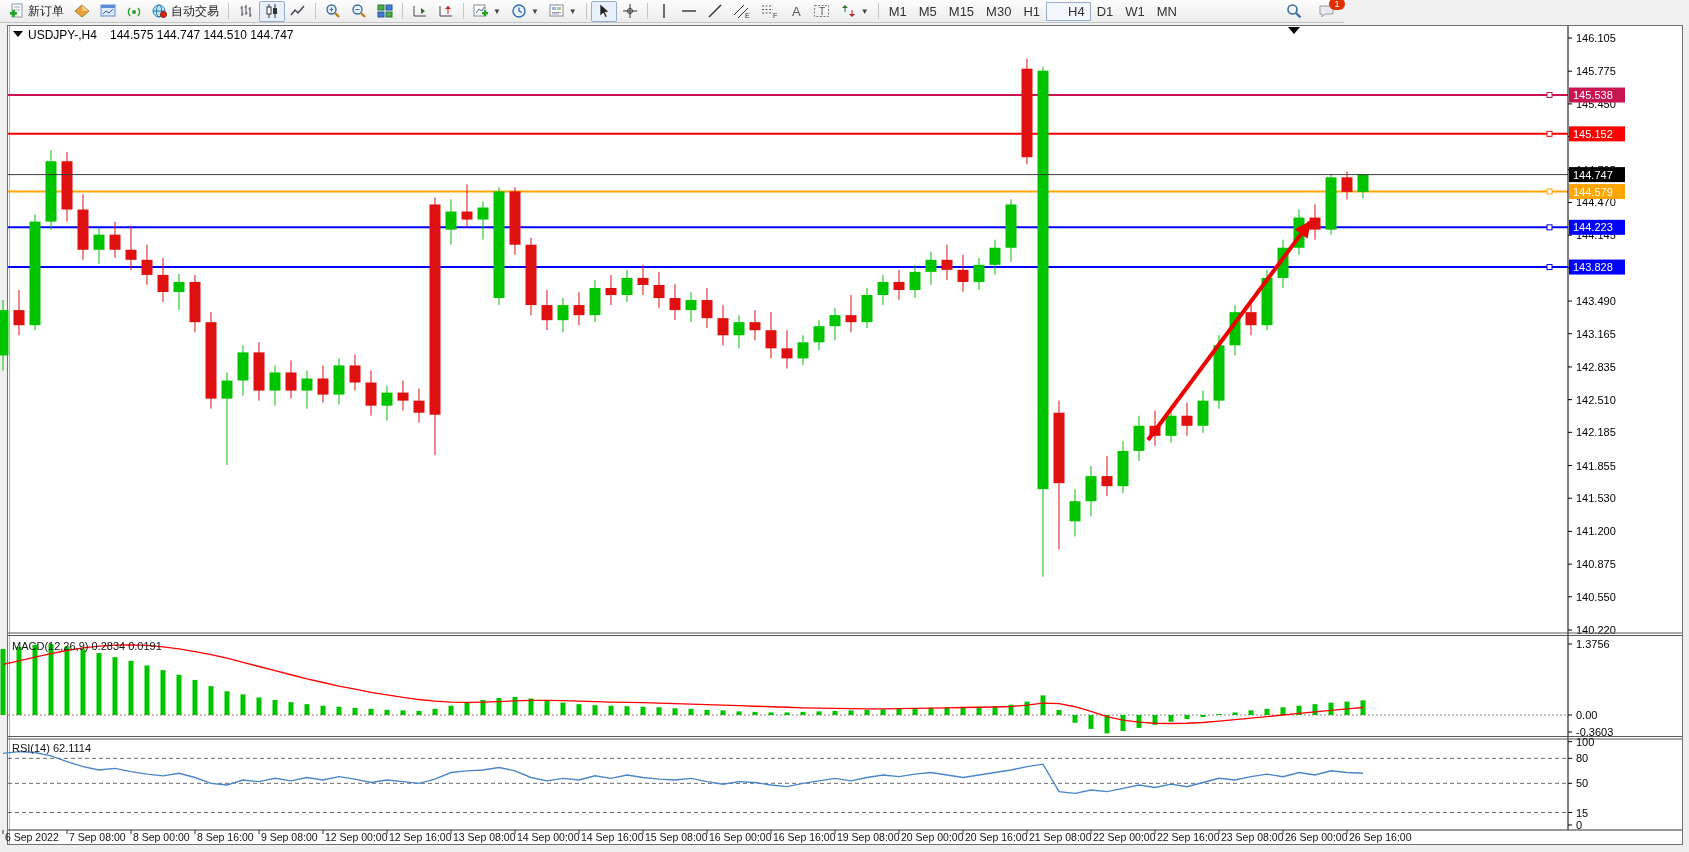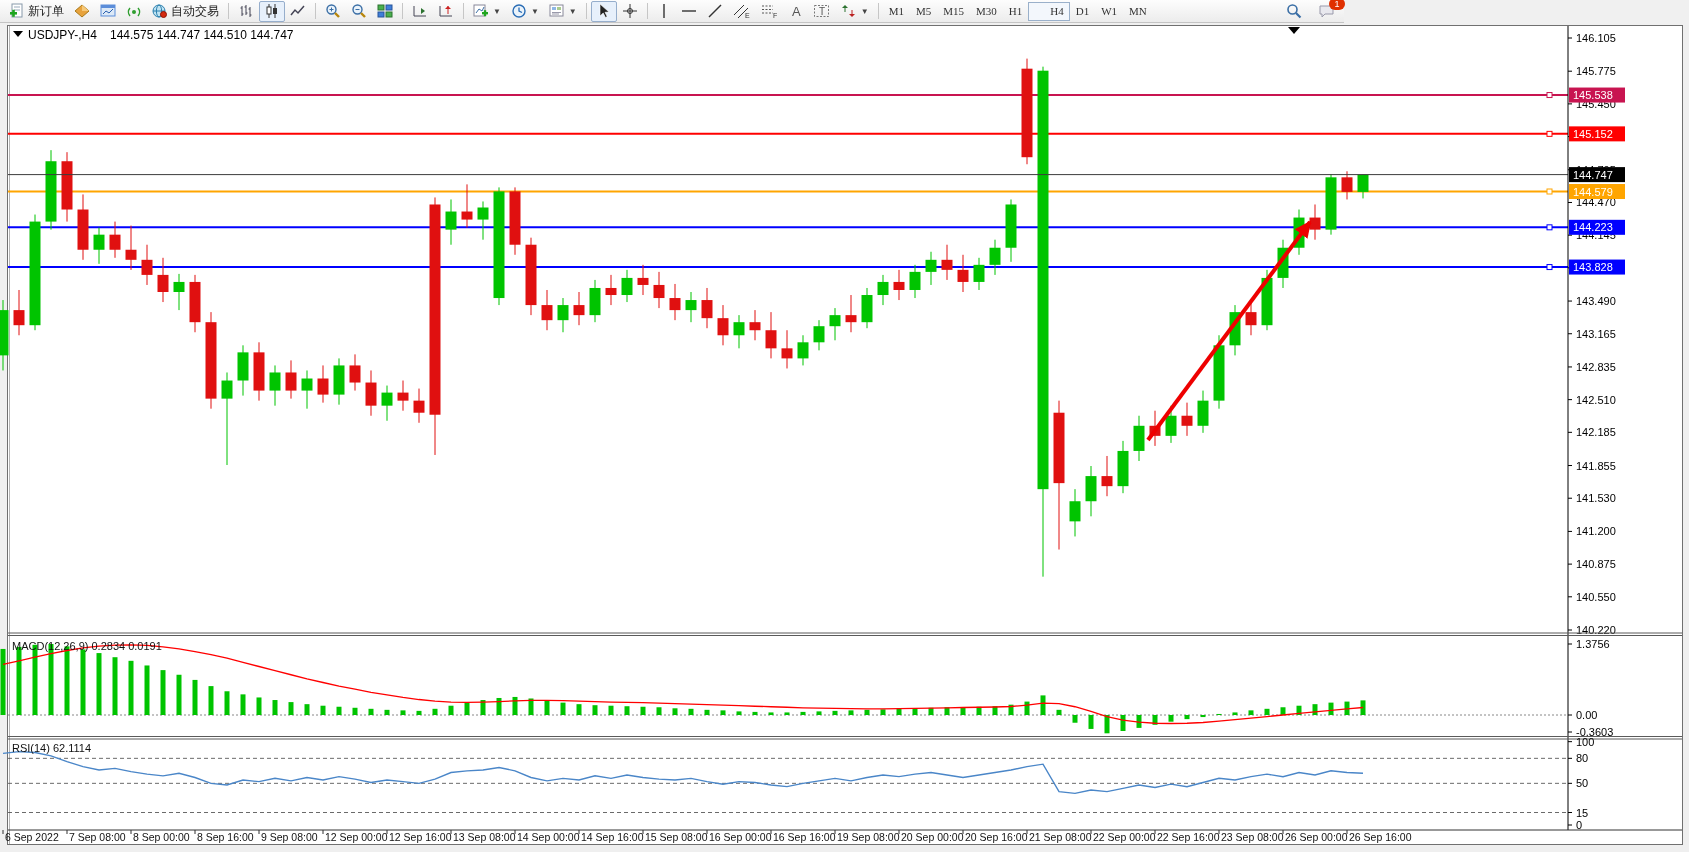--- a/index.html
+++ b/index.html
@@ -4,22 +4,22 @@
 <style>
   html,body{margin:0;padding:0;background:#f0f0f0;font-family:"Liberation Sans",sans-serif;}
   .app{position:relative;width:1689px;height:852px;background:#f0f0f0;overflow:hidden;}
   .toolbar{position:absolute;top:0;left:0;width:1344px;height:23px;display:flex;align-items:center;
            padding:0 4px;box-sizing:border-box;background:linear-gradient(#fdfdfd,#ececec);
            border-bottom:1px solid #c4c4c4;z-index:5;}
   .tb-btn{display:flex;align-items:center;gap:3px;height:19px;padding:0 4px;border:1px solid transparent;
           border-radius:2px;font-size:12px;color:#222;cursor:default;flex:none;}
   .tb-btn.pressed{border-color:#96aecc;background:#e7f0fb;}
   .tb-sep{width:1px;height:16px;background:#c6c6c6;margin:0 4px;flex:none;}
-  .tf-btn{font-size:11px;color:#333;height:17px;padding:0 5px;display:flex;align-items:center;
-          border:1px solid transparent;flex:none;font-family:Liberation Serif, serif;}
+  .tf-btn{font-size:13px;color:#333;height:17px;padding:0 5px;display:flex;align-items:center;
+          border:1px solid transparent;flex:none;}
   .tf-btn.pressed{border-color:#9ab0ca;background:#f3f7fc;padding-left:21px;}
   .caret{font-size:8px;color:#444;margin-left:1px;}
   .tb-right{margin-left:auto;display:flex;align-items:center;gap:6px;}
   .chat-wrap{position:relative;}
   .chat-badge{position:absolute;top:-4px;right:-6px;background:#e03000;color:#fff;border-radius:7px;
               min-width:12px;height:12px;font-size:9px;line-height:12px;text-align:center;padding:0 2px;}
   svg text{font-family:"Liberation Sans",sans-serif;}
   #plot{position:absolute;top:0;left:0;}
 </style>
 </head>

